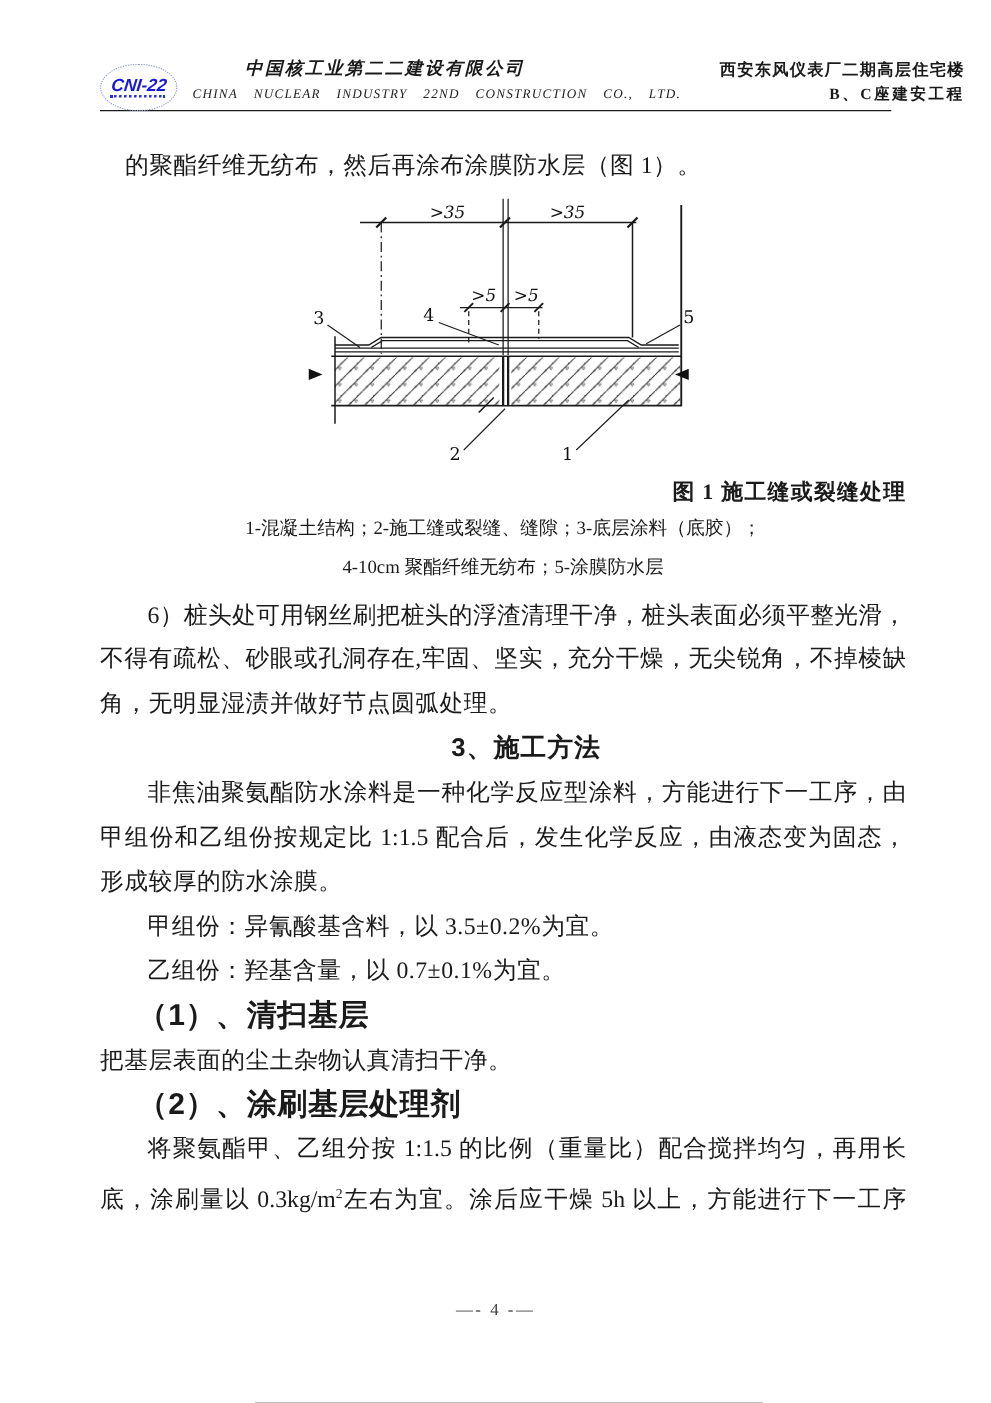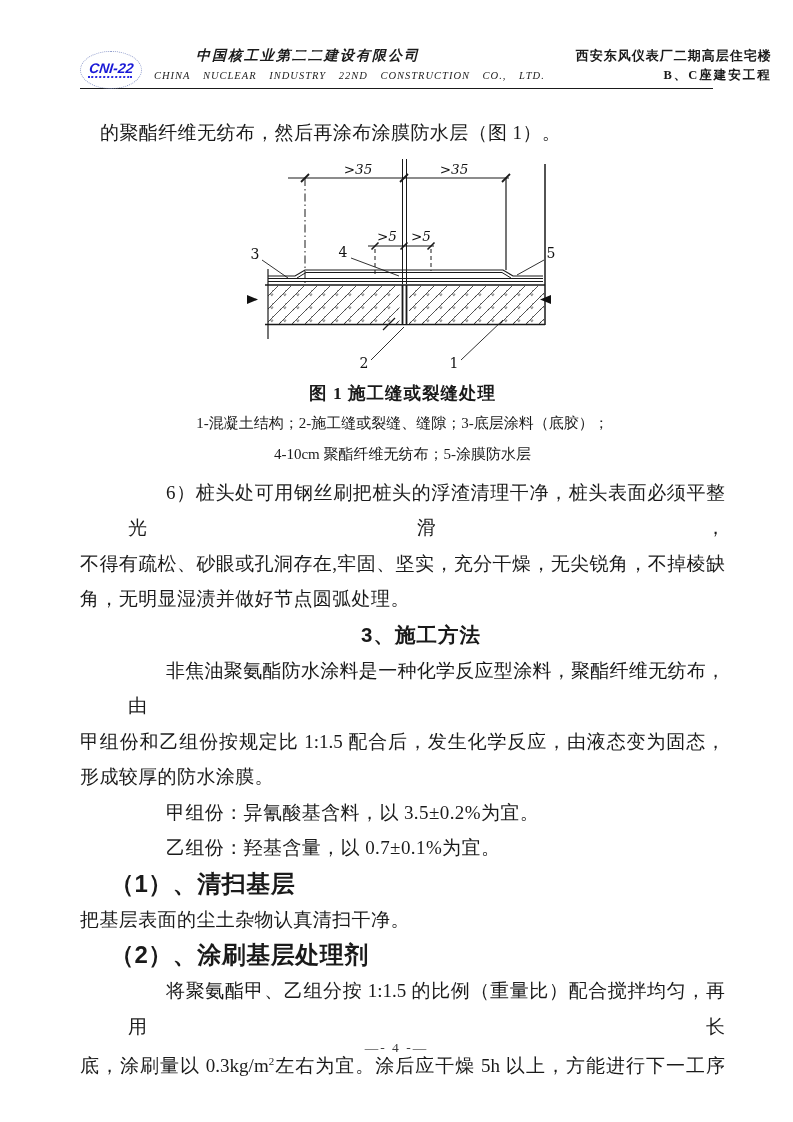--- a/index.html
+++ b/index.html
@@ -50,37 +50,37 @@
     font-size: 12.5px; letter-spacing: 2px; line-height: 17px;
     white-space: nowrap; font-weight: 600;
   }
   
   .content { position: absolute; top: 89px; left: 80px; right: 68px; }
   .bline {
     font-size: 19px; line-height: 35.5px; white-space: nowrap;
     letter-spacing: 0.4px;
   }
   .just { white-space: normal; text-align: justify; text-align-last: justify; letter-spacing: 0; }
-  .ind  { text-indent: 38px; margin-left: 48px; }
+  .ind  { text-indent: 38px; }
   .hang { padding-left: 20px; }
   .h1 {
     font-family: "Liberation Sans", "DejaVu Sans", sans-serif;
     font-weight: bold; font-size: 20.5px; line-height: 36px;
     padding-left: 37px; letter-spacing: 1px; text-align: center;
   }
   .h2 {
     font-family: "Liberation Sans", "DejaVu Sans", sans-serif;
     font-weight: bold; font-size: 24px; line-height: 36px;
     padding-left: 30px; letter-spacing: 0.5px;
   }
   .intro { margin-top: 26px; }
   
   .fig-svg { display: block; margin: 6px 0 0 145px; }
   .fig-caption {
-    text-align: center; font-weight: bold; font-size: 17.5px;
+    text-align: right; font-weight: bold; font-size: 17.5px;
     line-height: 24px; margin-top: 2px; letter-spacing: 1px; font-family: Liberation Serif, serif;
   }
   .fig-legend {
     text-align: center; font-size: 15px; line-height: 31px; margin-top: 3px;
   }
   .fig-legend + .fig-legend { margin-top: 0; }
   .sec { margin-top: 5px; }
   sup { font-size: 11px; }
   
   .footer {
@@ -189,21 +189,21 @@
     <div class="fig-legend">4-10cm 聚酯纤维无纺布；5-涂膜防水层</div>
 
     <div class="sec">
       <div class="bline just ind">6）桩头处可用钢丝刷把桩头的浮渣清理干净，桩头表面必须平整光滑，</div>
       <div class="bline just">不得有疏松、砂眼或孔洞存在,牢固、坚实，充分干燥，无尖锐角，不掉棱缺</div>
       <div class="bline">角，无明显湿渍并做好节点圆弧处理。</div>
     </div>
 
     <div class="h1">3、施工方法</div>
     <div>
-      <div class="bline just ind">非焦油聚氨酯防水涂料是一种化学反应型涂料，聚酯纤维无纺布，由</div>
+      <div class="bline just ind">非焦油聚氨酯防水涂料是一种化学反应型涂料，方能进行下一工序，由</div>
       <div class="bline just">甲组份和乙组份按规定比 1:1.5 配合后，发生化学反应，由液态变为固态，</div>
       <div class="bline">形成较厚的防水涂膜。</div>
       <div class="bline ind">甲组份：异氰酸基含料，以 3.5±0.2%为宜。</div>
       <div class="bline ind">乙组份：羟基含量，以 0.7±0.1%为宜。</div>
     </div>
 
     <div class="h2">（1）、清扫基层</div>
     <div class="bline">把基层表面的尘土杂物认真清扫干净。</div>
 
     <div class="h2">（2）、涂刷基层处理剂</div>

